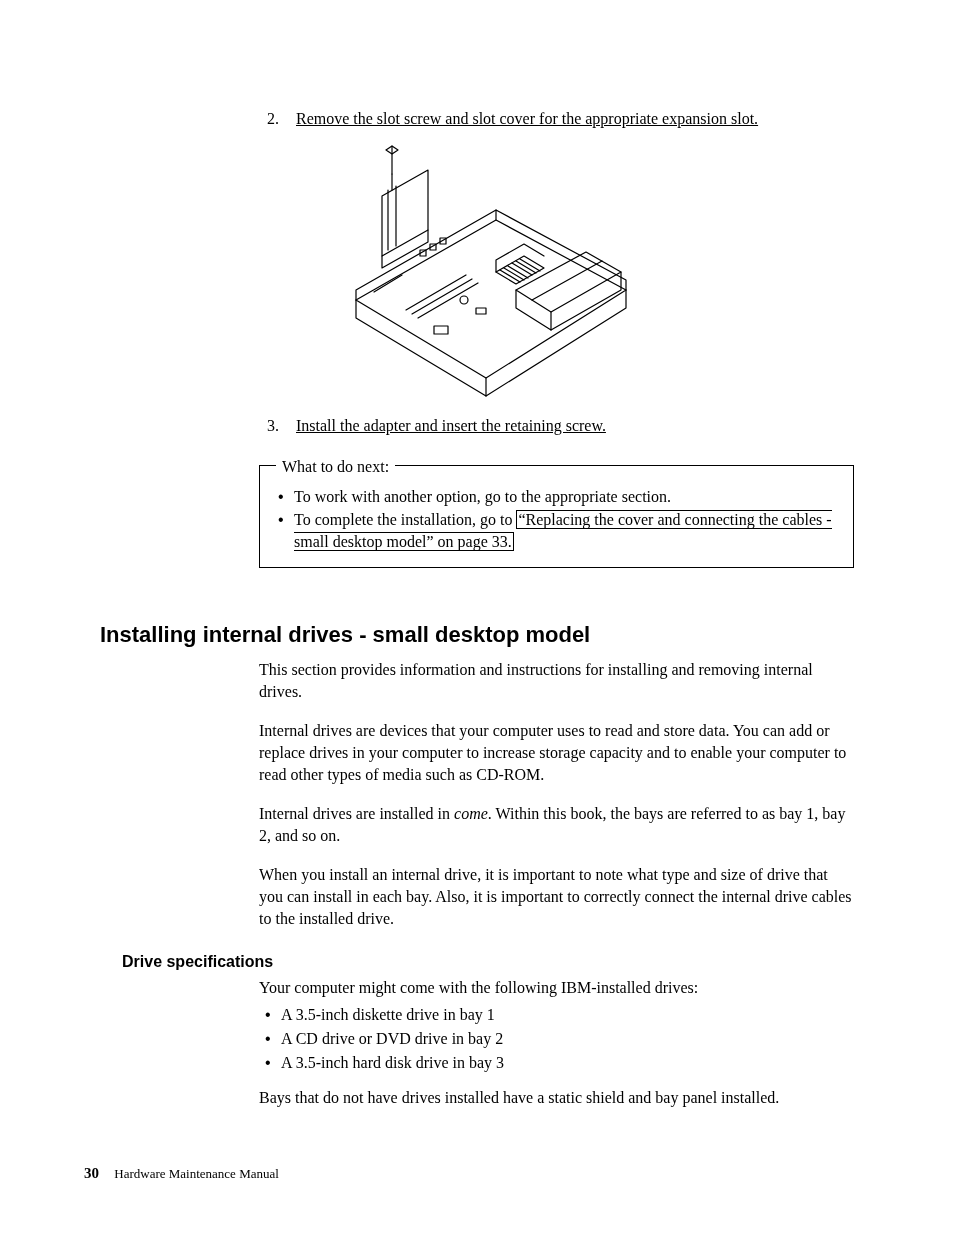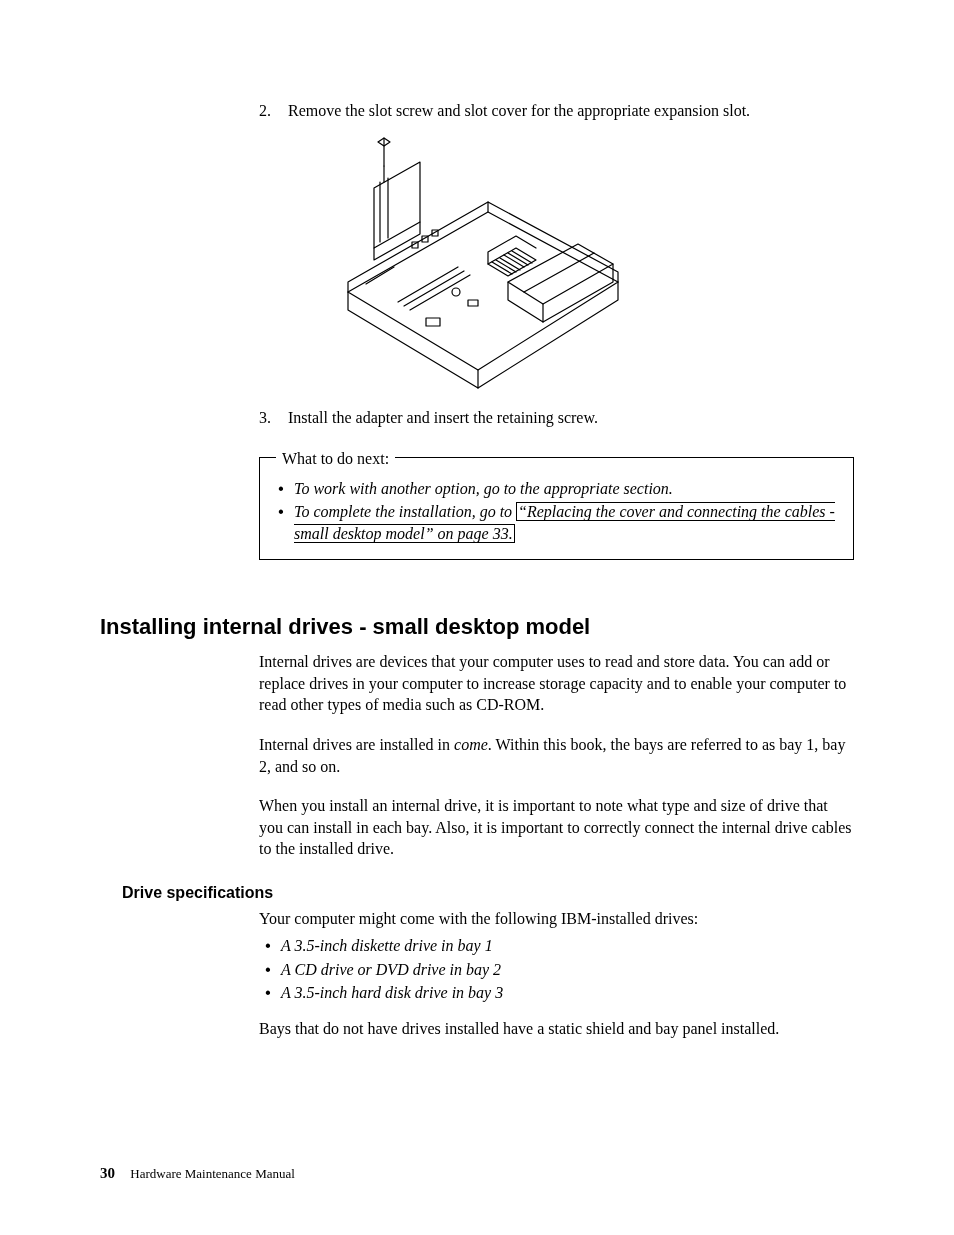--- a/index.html
+++ b/index.html
@@ -19,21 +19,22 @@
     box-sizing: border-box;
     height: 100%;
     position: relative;
   }
   .body-col {
     margin-left: 159px; 
   }
   ol.steps {
     list-style: none;
     padding: 0;
-    margin: 0;
+    margin: 8px;
+    text-decoration: underline;
   }
   ol.steps > li {
     position: relative;
     padding-left: 29px;
     margin-bottom: 4px;
   }
   ol.steps > li::before {
     content: attr(data-num) ".";
     position: absolute;
     left: 0;
@@ -58,21 +59,20 @@
   }
   ul.bullets {
     list-style: none;
     padding: 0;
     margin: 6px 0 0 0;
   }
   ul.bullets > li {
     position: relative;
     padding-left: 22px;
     margin-bottom: 2px;
-    font-style: italic;
   }
   ul.bullets > li::before {
     content: "•";
     position: absolute;
     left: 6px;
     top: 0;
     font-family: Arial, sans-serif;
   }
   .link-box {
     border: 1px solid #000;
@@ -95,21 +95,21 @@
   .para {
     margin: 0 0 18px 0;
   }
   .para-tight {
     margin: 0 0 4px 0;
   }
   .italic { font-style: italic; }
   .footer {
     position: absolute;
     bottom: 52px;
-    left: 100px;
+    left: 84px;
     font-size: 13px;
   }
   .footer .pn {
     font-weight: bold;
     font-size: 15px;
     margin-right: 12px;
   }
 </style>
 </head>
 <body>
@@ -189,20 +189,21 @@
           <span>To complete the installation, go to </span><a href="#" class="link-box">“Replacing the cover and connecting the cables - small desktop model” on page 33.</a>
         </li>
       </ul>
     </div>
 
   </div>
 
   <h2 class="h1">Installing internal drives - small desktop model</h2>
 
   <div class="body-col">
+    <p class="para">This section provides information and instructions for installing and removing internal drives.</p>
     <p class="para">Internal drives are devices that your computer uses to read and store data. You can add or replace drives in your computer to increase storage capacity and to enable your computer to read other types of media such as CD-ROM.</p>
     <p class="para">
       <span>Internal drives are installed in </span><span class="italic">come</span><span>. Within this book, the bays are referred to as bay 1, bay 2, and so on.</span>
     </p>
     <p class="para">When you install an internal drive, it is important to note what type and size of drive that you can install in each bay. Also, it is important to correctly connect the internal drive cables to the installed drive.</p>
   </div>
 
   <h3 class="h2">Drive specifications</h3>
 
   <div class="body-col">

